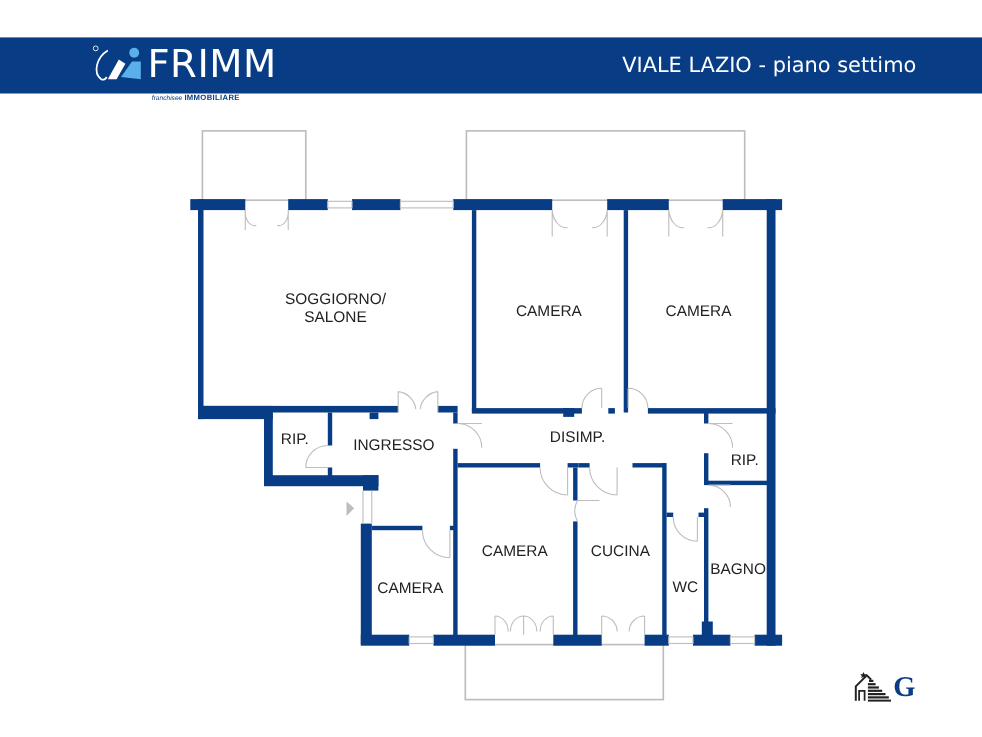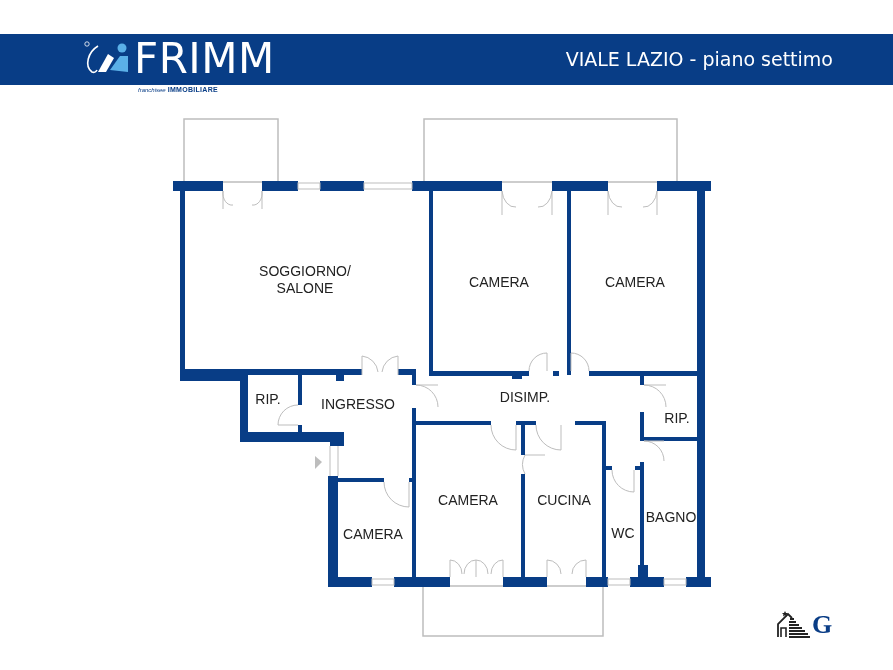--- a/index.html
+++ b/index.html
@@ -1,20 +1,20 @@
 <!DOCTYPE html>
 <html><head>
 <meta charset="utf-8">
 <style>
   html, body { margin: 0; padding: 0; background: #ffffff; }
   body { width: 893px; height: 670px; position: relative; overflow: hidden; font-family: "Liberation Sans", sans-serif; }
   .header { position: absolute; left: 0; top: 34px; width: 893px; height: 51px; background: #083d86; }
   .logo { position: absolute; left: 84px; top: 40px; height: 40px; }
   .logo-mark { position: absolute; left: 0; top: 0; width: 46px; height: 36px; }
-  .logo-text { position: absolute; left: 50px; top: 0; color: #ffffff; font-size: 42px; font-weight: normal; letter-spacing: 0.5px; line-height: 38px; font-family: "DejaVu Sans", sans-serif; }
+  .logo-text { position: absolute; left: 50px; top: 0; color: #ffffff; font-size: 35px; font-weight: normal; letter-spacing: 0.5px; line-height: 38px; font-family: "DejaVu Sans", sans-serif; }
   .logo-sub { position: absolute; left: 138px; top: 86px; font-size: 7px; color: #083d86; white-space: nowrap; }
   .logo-sub .small { font-style: italic; font-size: 6px; }
   .logo-sub .big { font-weight: bold; letter-spacing: 0.3px; }
   .title { position: absolute; right: 60px; top: 34px; height: 66px; line-height: 51px; color: #ffffff; font-size: 19px; font-family: "DejaVu Sans", sans-serif; }
   .plan { position: absolute; left: 0; top: 0; }
   .room-label { font-family: "Liberation Sans", sans-serif; font-size: 14px; fill: #222; }
   .brand-g { position: absolute; left: 812px; top: 612px; font-family: "Liberation Serif", serif; font-size: 26px; color: #0a3d86; font-weight: bold; line-height: 26px; }
   .brand-house { position: absolute; left: 776px; top: 610px; width: 34px; height: 28px; }
 </style>
 </head>

